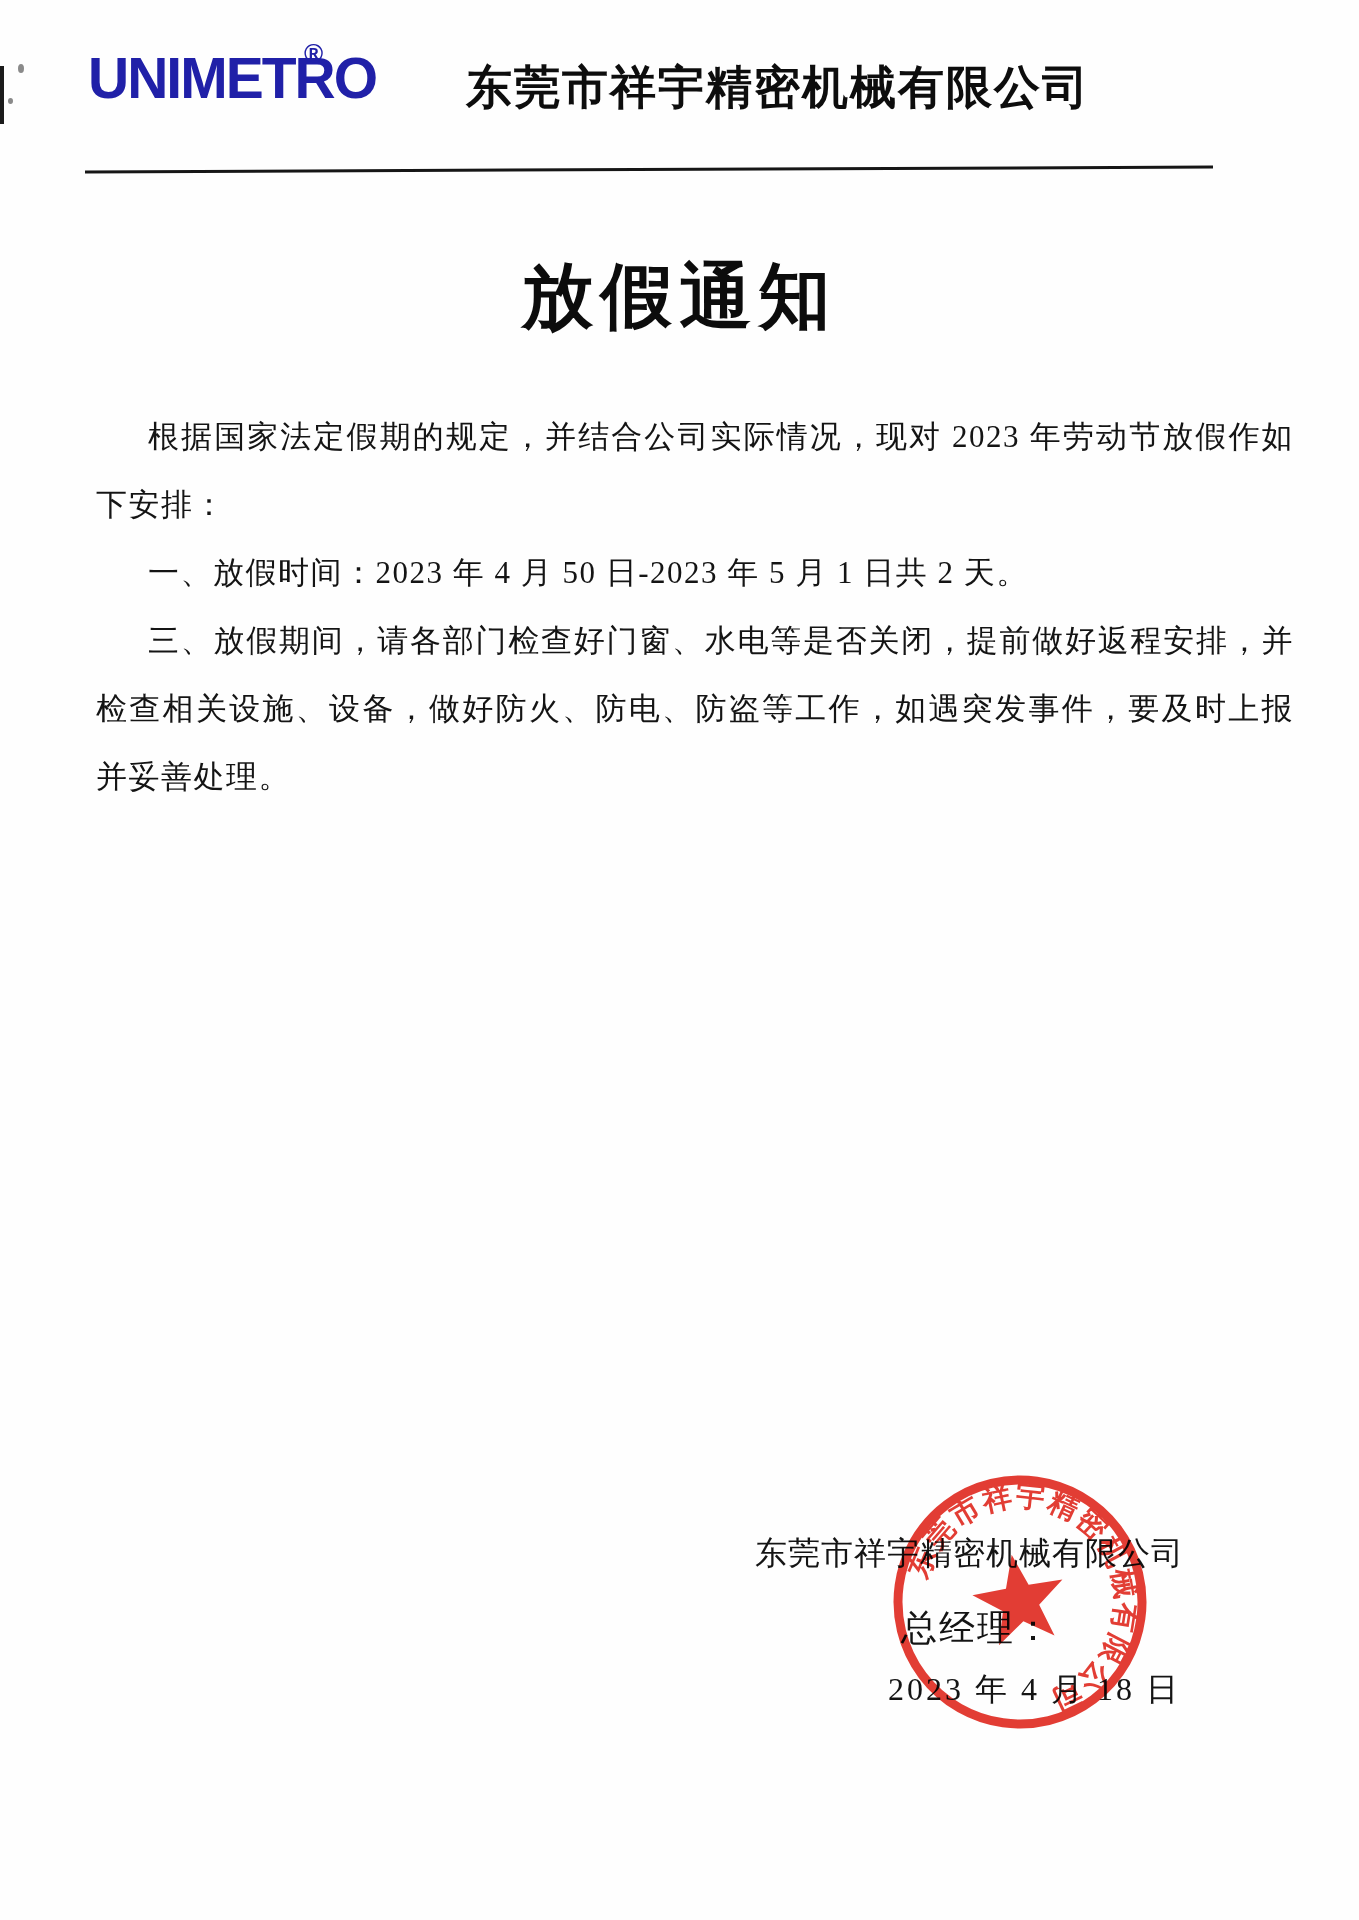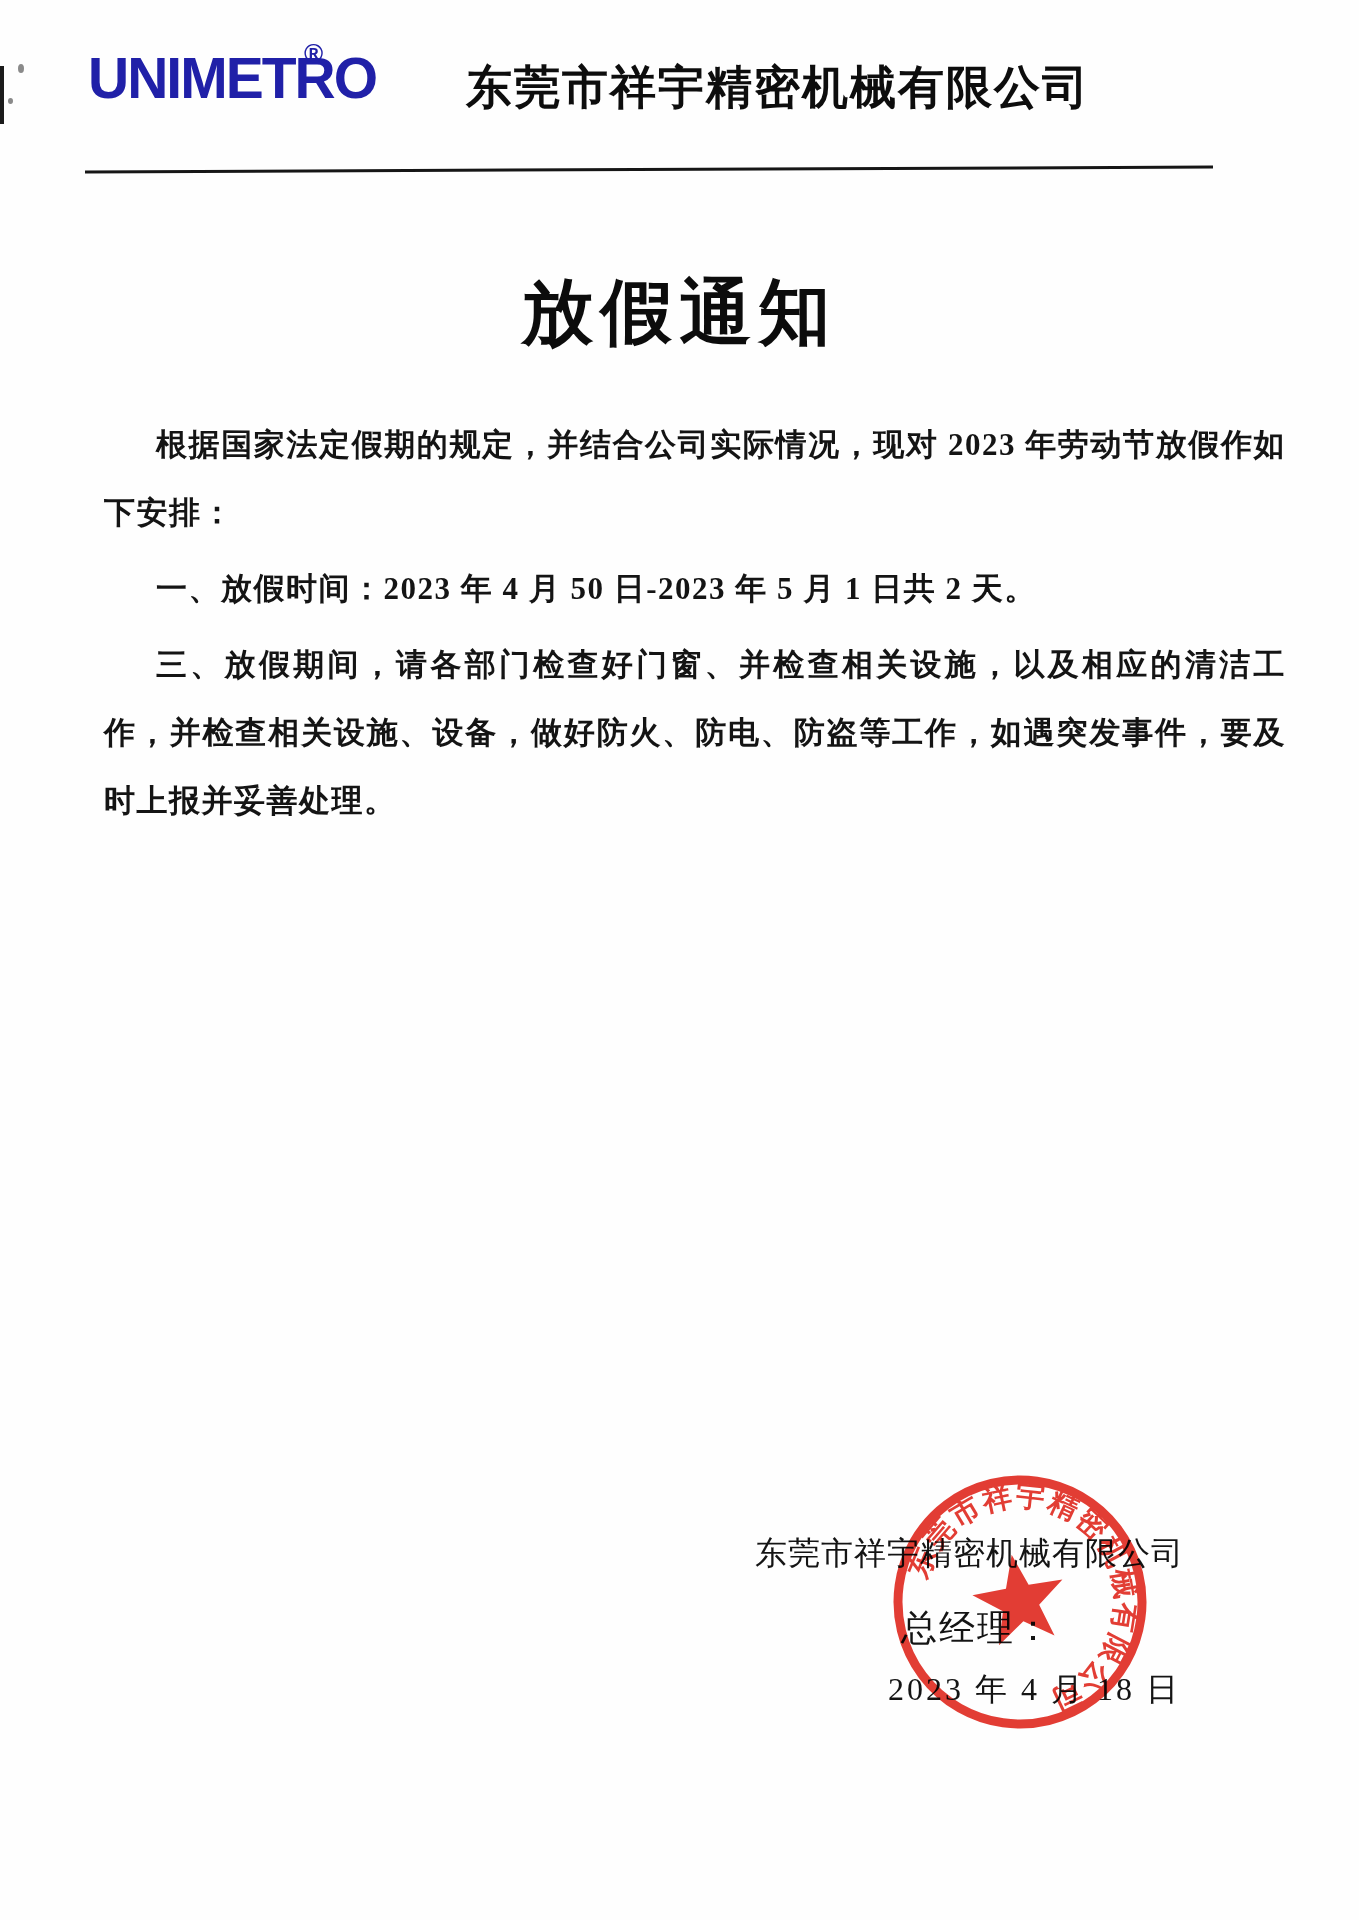--- a/index.html
+++ b/index.html
@@ -38,34 +38,34 @@
     font-weight:700;font-size:46px;line-height:54px;
     color:#0d0d0d;letter-spacing:2px;white-space:nowrap;
   }
   .header-rule{
     position:absolute;left:85px;top:168px;width:1128px;height:3px;
     background:#161616;transform:rotate(-0.25deg);
   }
 
   
   .doc-title{
-    position:absolute;left:0;top:268px;width:1359px;
+    position:absolute;left:0;top:252px;width:1359px;
     text-align:center;
     font-size:72px;font-weight:700;color:#0c0c0c;
     letter-spacing:7px;line-height:90px;
   }
 
   
   .body-text{
     position:absolute;left:96px;top:403px;width:1198px;
     font-size:31px;color:#141414;
     line-height:68px;letter-spacing:1.5px;
     text-align:justify;text-align-last:left;
   }
-  .body-text p{margin:8px;text-indent:52px;font-weight:bold;}
+  .body-text p{margin:0;text-indent:52px;}
 
   
   .sig-line{position:absolute;color:#141414;white-space:nowrap;}
   .sig-company{left:755px;top:1532px;font-size:32px;letter-spacing:1px;}
   .sig-role{left:901px;top:1604px;font-size:36px;letter-spacing:2px;}
   .sig-date{left:888px;top:1668px;font-size:32px;letter-spacing:3px;}
 
   
   .seal{
     position:absolute;left:880px;top:1462px;width:280px;height:280px;
@@ -84,21 +84,21 @@
   <div class="logo">UNIMETRO</div>
   <div class="regmark">®</div>
   <div class="company-header">东莞市祥宇精密机械有限公司</div>
   <div class="header-rule"></div>
 
   <div class="doc-title">放假通知</div>
 
   <div class="body-text">
     <p>根据国家法定假期的规定，并结合公司实际情况，现对 2023 年劳动节放假作如下安排：</p>
     <p>一、放假时间：2023 年 4 月 50 日-2023 年 5 月 1 日共 2 天。</p>
-    <p>三、放假期间，请各部门检查好门窗、并检查相关设施，以及相应的清洁工作，并检查相关设施、设备，做好防火、防电、防盗等工作，如遇突发事件，要及时上报并妥善处理。</p>
+    <p>三、放假期间，请各部门检查好门窗、水电等是否关闭，提前做好返程安排，并检查相关设施、设备，做好防火、防电、防盗等工作，如遇突发事件，要及时上报并妥善处理。</p>
   </div>
 
   <div class="sig-line sig-company">东莞市祥宇精密机械有限公司</div>
   <div class="sig-line sig-role">总经理：</div>
   <div class="sig-line sig-date">2023 年 4 月 18 日</div>
 
   <svg class="seal" viewBox="0 0 280 280">
     <g transform="rotate(8 140 140)">
       <circle cx="140" cy="140" r="122" fill="none" stroke="#e0281e" stroke-width="9"></circle>
       <g transform="rotate(35 140 140)">

